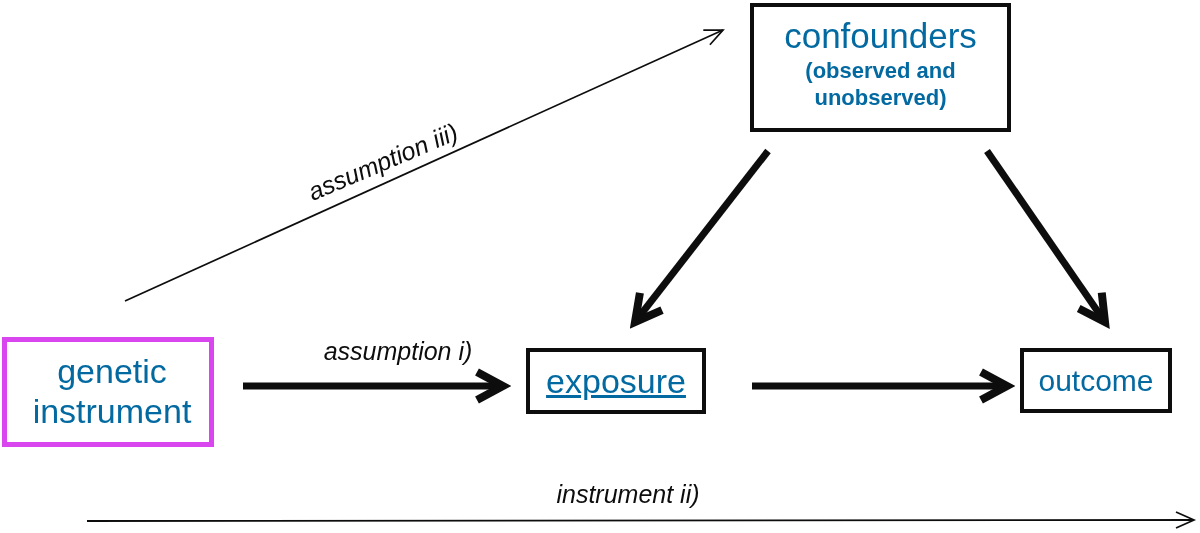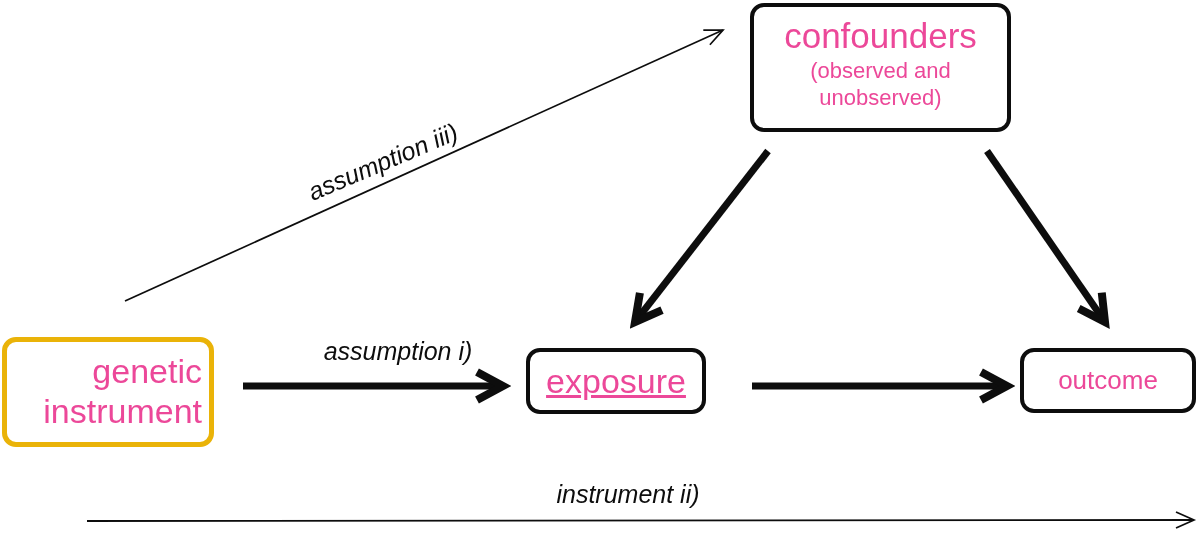--- a/index.html
+++ b/index.html
@@ -17,64 +17,64 @@
     left: 0; top: 0;
     width: 1200px; height: 533px;
   }
   .node {
     position: absolute;
     box-sizing: border-box;
     background: #ffffff;
     display: flex;
     flex-direction: column;
     justify-content: center;
-    color: #ec4899;
-    border-radius: 14px;
+    color: #0369a1;
   }
   .node-genetic {
     left: 2px; top: 337px;
     width: 212px; height: 110px;
-    border: 5px solid #eab308;
+    border: 5px solid #d946ef;
     padding-left: 15px;
     font-size: 34px;
     line-height: 1.17;
     align-items: flex-start;
-    text-align: right;
+    text-align: center;
   }
   .node-genetic .wrap { width: 180px; }
   .node-confounders {
     left: 750px; top: 3px;
     width: 261px; height: 129px;
     border: 4px solid #0d0d0d;
     align-items: center;
     justify-content: flex-start;
     padding-top: 9px;
     text-align: center;
   }
   .node-confounders .title { font-size: 35px; line-height: 1.15; }
   .node-confounders .subtitle {
     font-size: 22px;
     line-height: 1.22;
     max-width: 172px;
     margin-top: 2px;
+    font-weight: bold;
   }
   .node-exposure {
     left: 526px; top: 348px;
     width: 180px; height: 66px;
     border: 4px solid #0d0d0d;
     align-items: center;
     font-size: 34px;
     text-decoration: underline;
   }
   .node-outcome {
     left: 1020px; top: 348px;
-    width: 176px; height: 65px;
+    width: 152px; height: 65px;
     border: 4px solid #0d0d0d;
     align-items: center;
-    font-size: 26px;
+    font-size: 30px;
   }
   .edge-label {
     position: absolute;
     font-style: italic;
     font-size: 25px;
     white-space: nowrap;
     transform: translate(-50%, -50%);
     color: #0d0d0d;
   }
   .label-i   { left: 358px; top: 351px; margin-left: 40px; }

